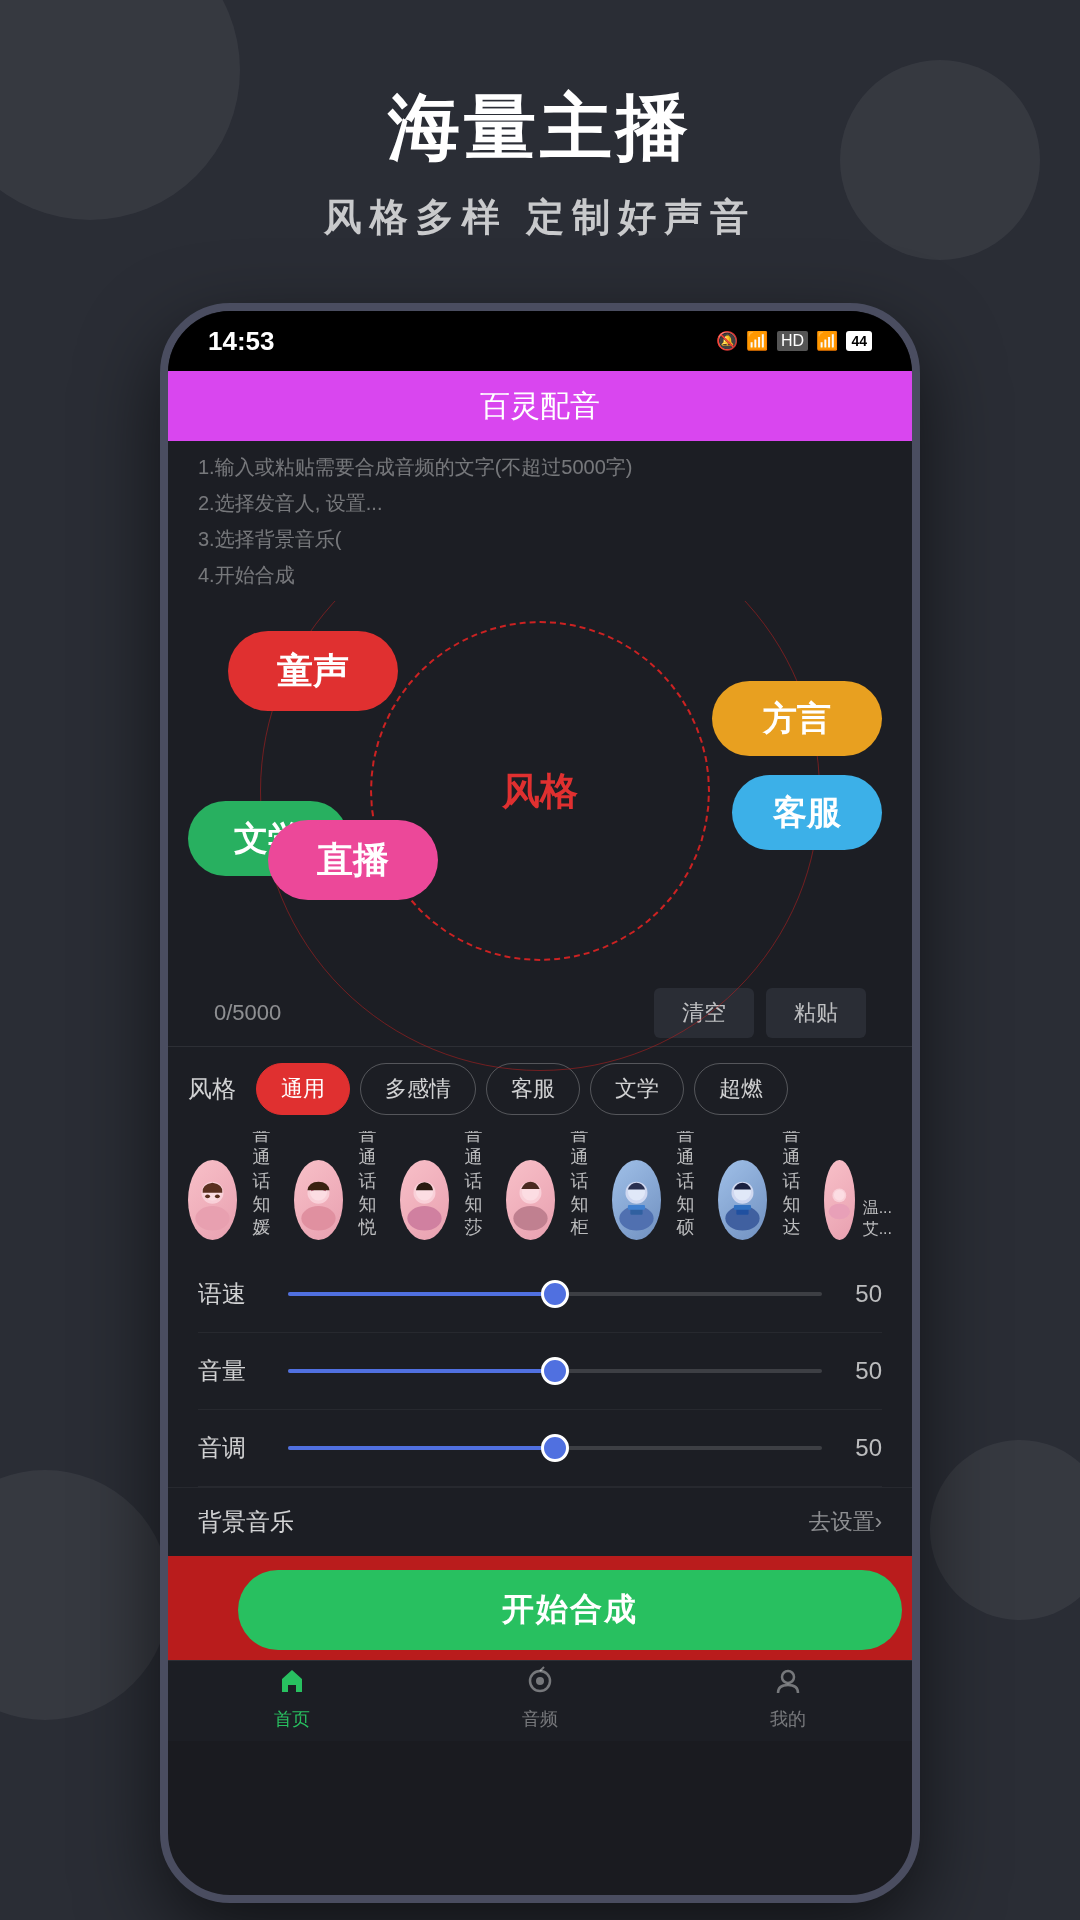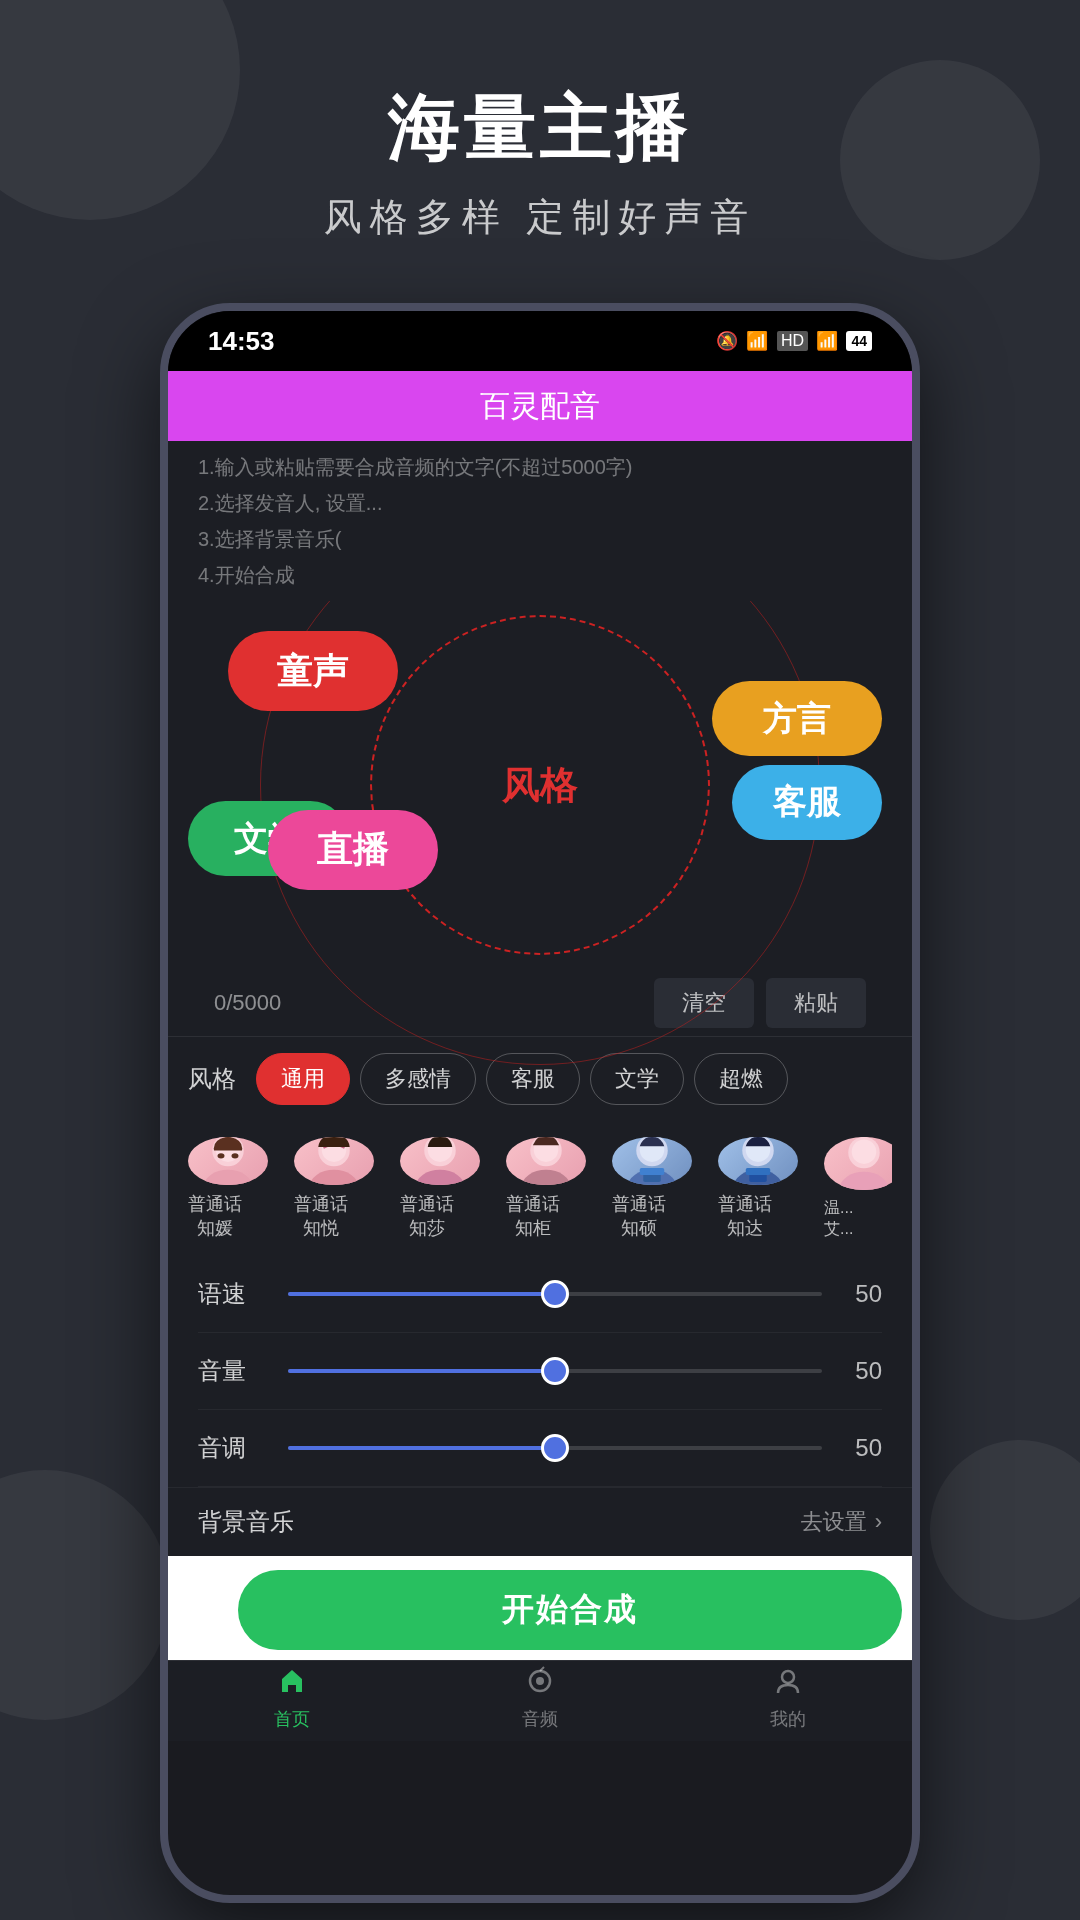--- a/index.html
+++ b/index.html
@@ -35,20 +35,21 @@
       font-size: 72px;
       font-weight: 700;
       letter-spacing: 4px;
       margin-bottom: 16px;
     }
 
     .page-subtitle {
       color: rgba(255,255,255,0.75);
       font-size: 38px;
       letter-spacing: 8px;
+      font-weight: bold;
     }
 
     
     .phone-mockup {
       width: 760px;
       height: 1600px;
       background: #1a1b20;
       border-radius: 70px;
       border: 8px solid #4a4d60;
       position: relative;
@@ -316,22 +317,22 @@
     .voice-avatars-row {
       background: #1c1e24;
       padding: 16px 20px;
       display: flex;
       gap: 16px;
       overflow-x: hidden;
     }
 
     .voice-item {
       display: flex;
-      flex-direction: column;
-      align-items: flex-start;
+      flex-direction: row;
+      align-items: flex-end;
       gap: 8px;
       min-width: 90px;
     }
 
     .voice-avatar {
       width: 80px;
       height: 80px;
       border-radius: 50%;
       background: #3a3d48;
       overflow: hidden;
@@ -424,21 +425,21 @@
     .bg-music-label {
       color: rgba(255,255,255,0.8);
       font-size: 24px;
     }
 
     .bg-music-action {
       color: rgba(255,255,255,0.5);
       font-size: 22px;
       display: flex;
       align-items: center;
-      gap: 8px;
+      gap: 0;
     }
 
     
     .start-button {
       background: #28c060;
       margin: 0 30px;
       height: 80px;
       border-radius: 50px;
       display: flex;
       align-items: center;
@@ -712,21 +713,21 @@
     <div class="bg-music-row">
       <span class="bg-music-label">背景音乐</span>
       <div class="bg-music-action">
         <span>去设置</span>
         <span>›</span>
       </div>
     </div>
 
     <div style="flex:1; background:#1c1e24;"></div>
 
-    <div style="background:#ffffff; padding: 14px 40px 10px;">
+    <div style="background:#b91c1c; padding: 14px 40px 10px;">
       <button class="start-button" style="width:100%;">
         <span class="start-button-text">开始合成</span>
       </button>
     </div>
 
     <div class="bottom-nav">
       <div class="nav-item">
         <div class="nav-icon active-icon">
           <svg width="32" height="32" viewBox="0 0 32 32" fill="none">
             <path d="M6 14 L16 5 L26 14 L26 27 L20 27 L20 20 L12 20 L12 27 L6 27 Z" fill="#28c060"></path>

